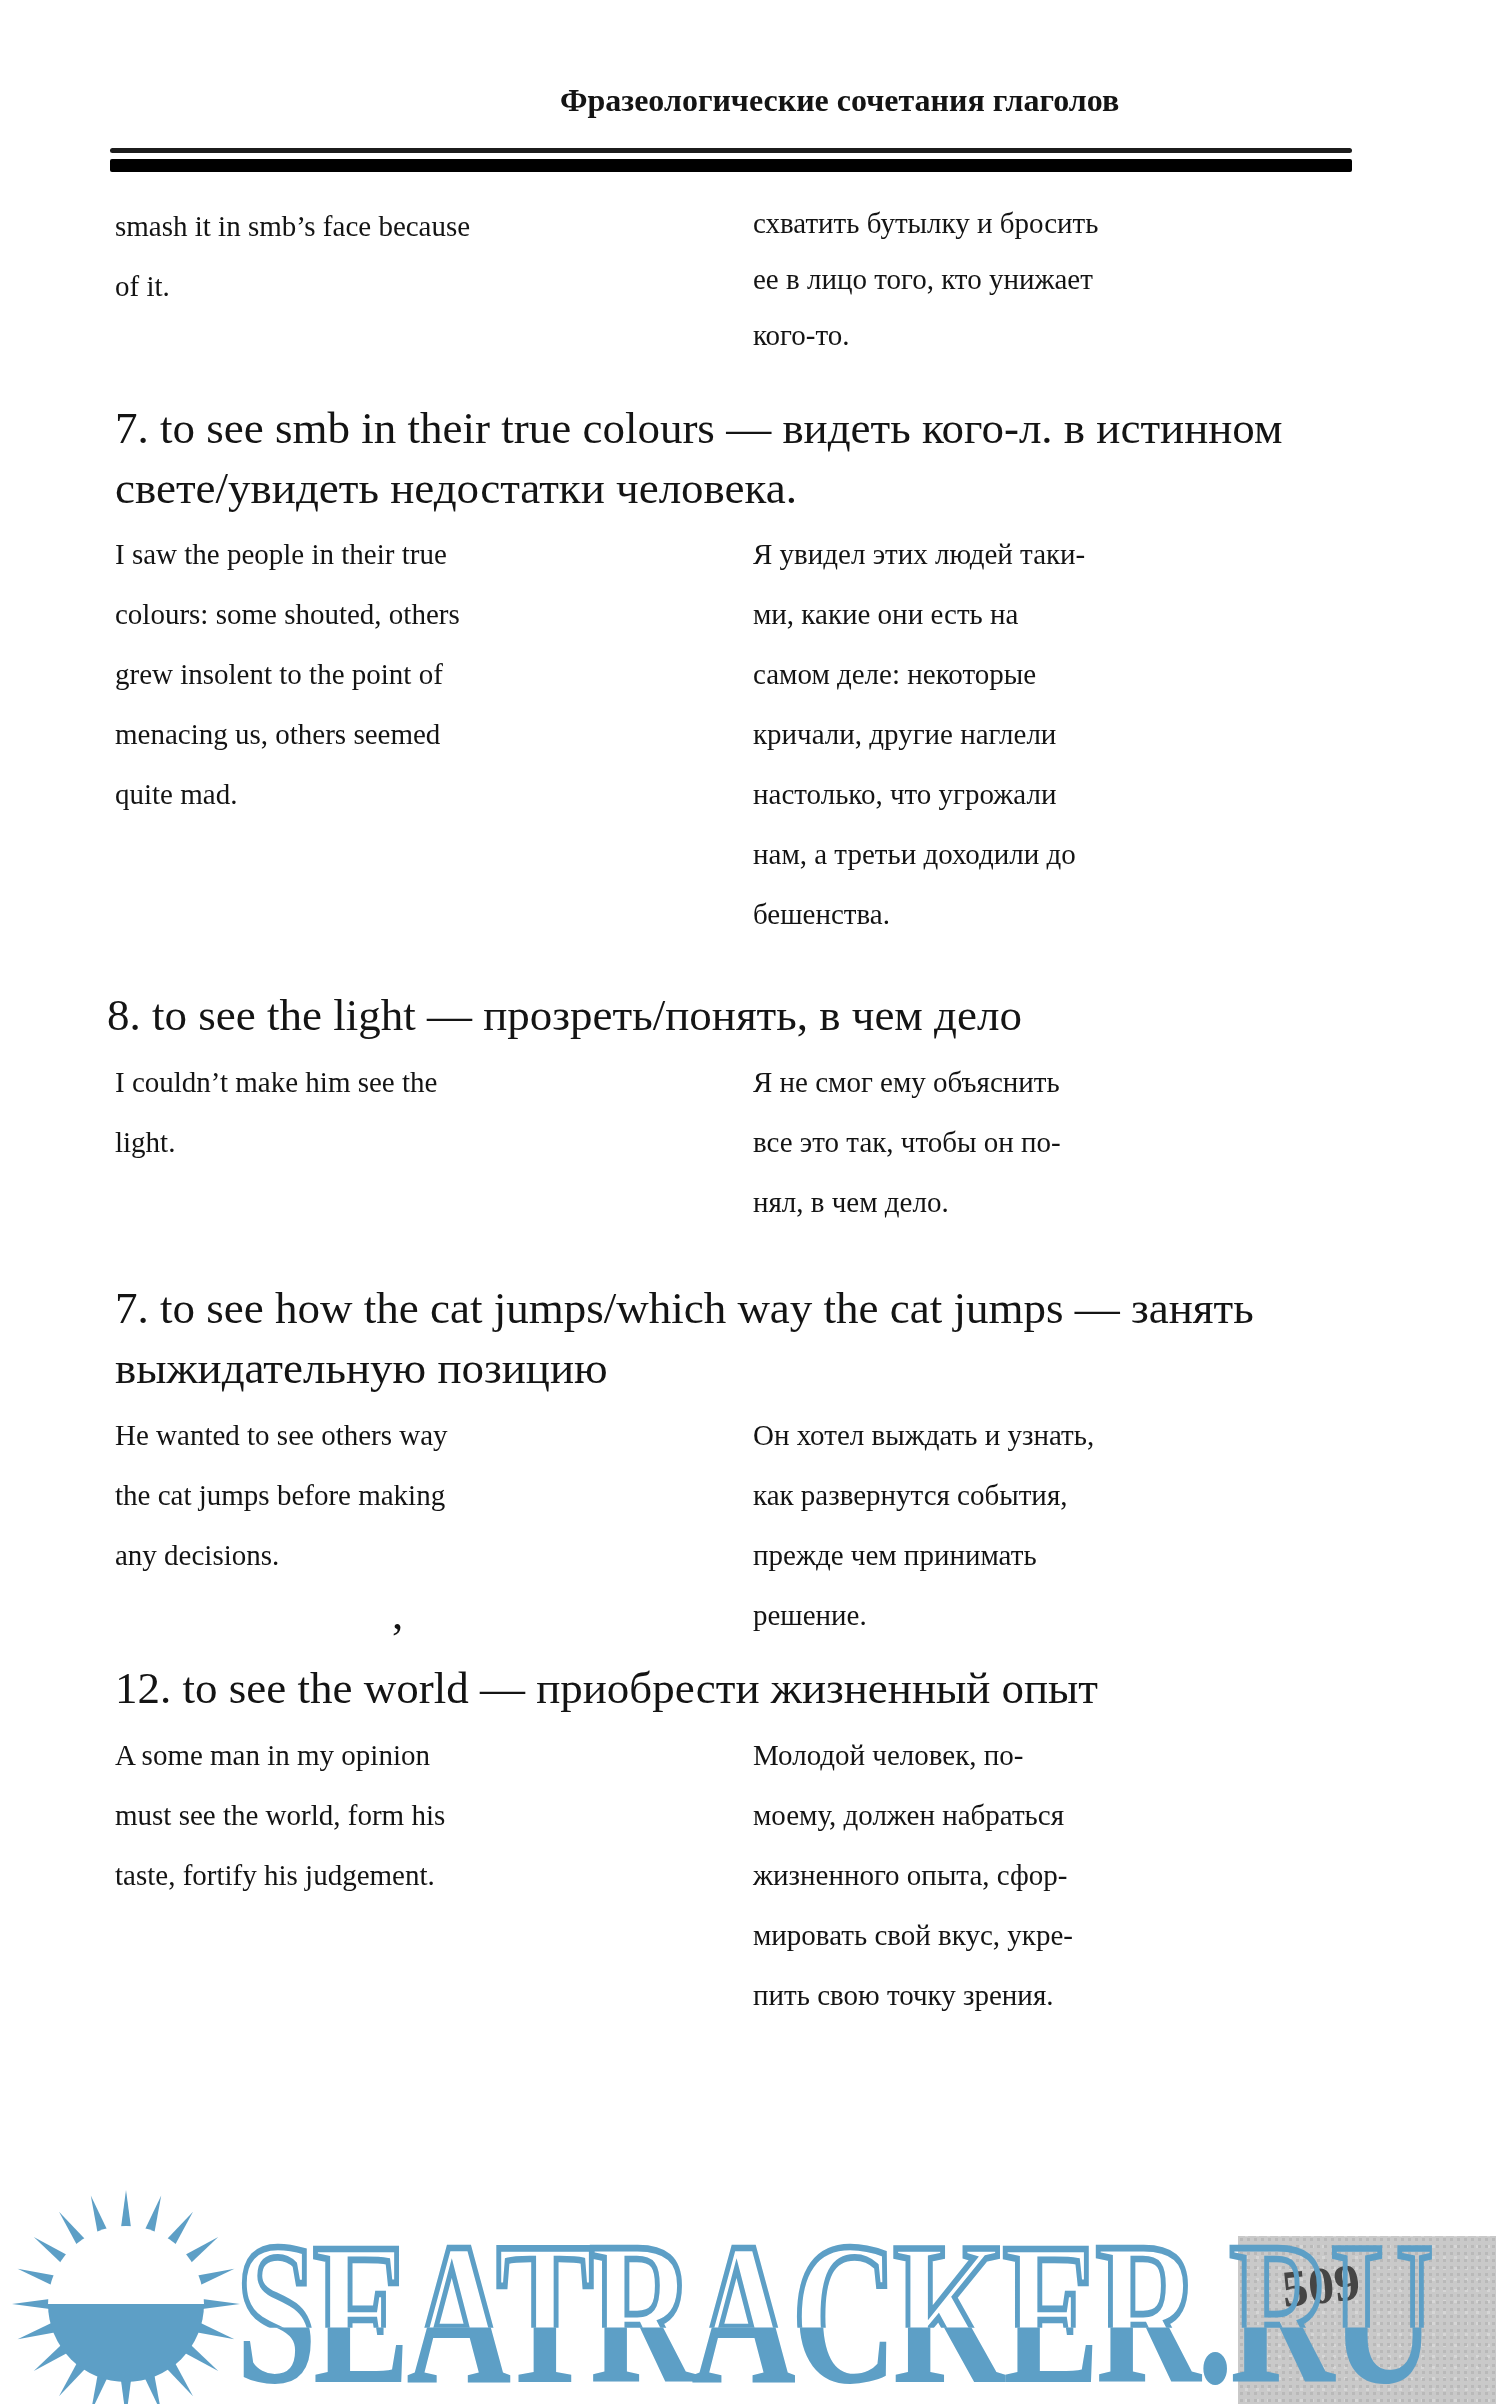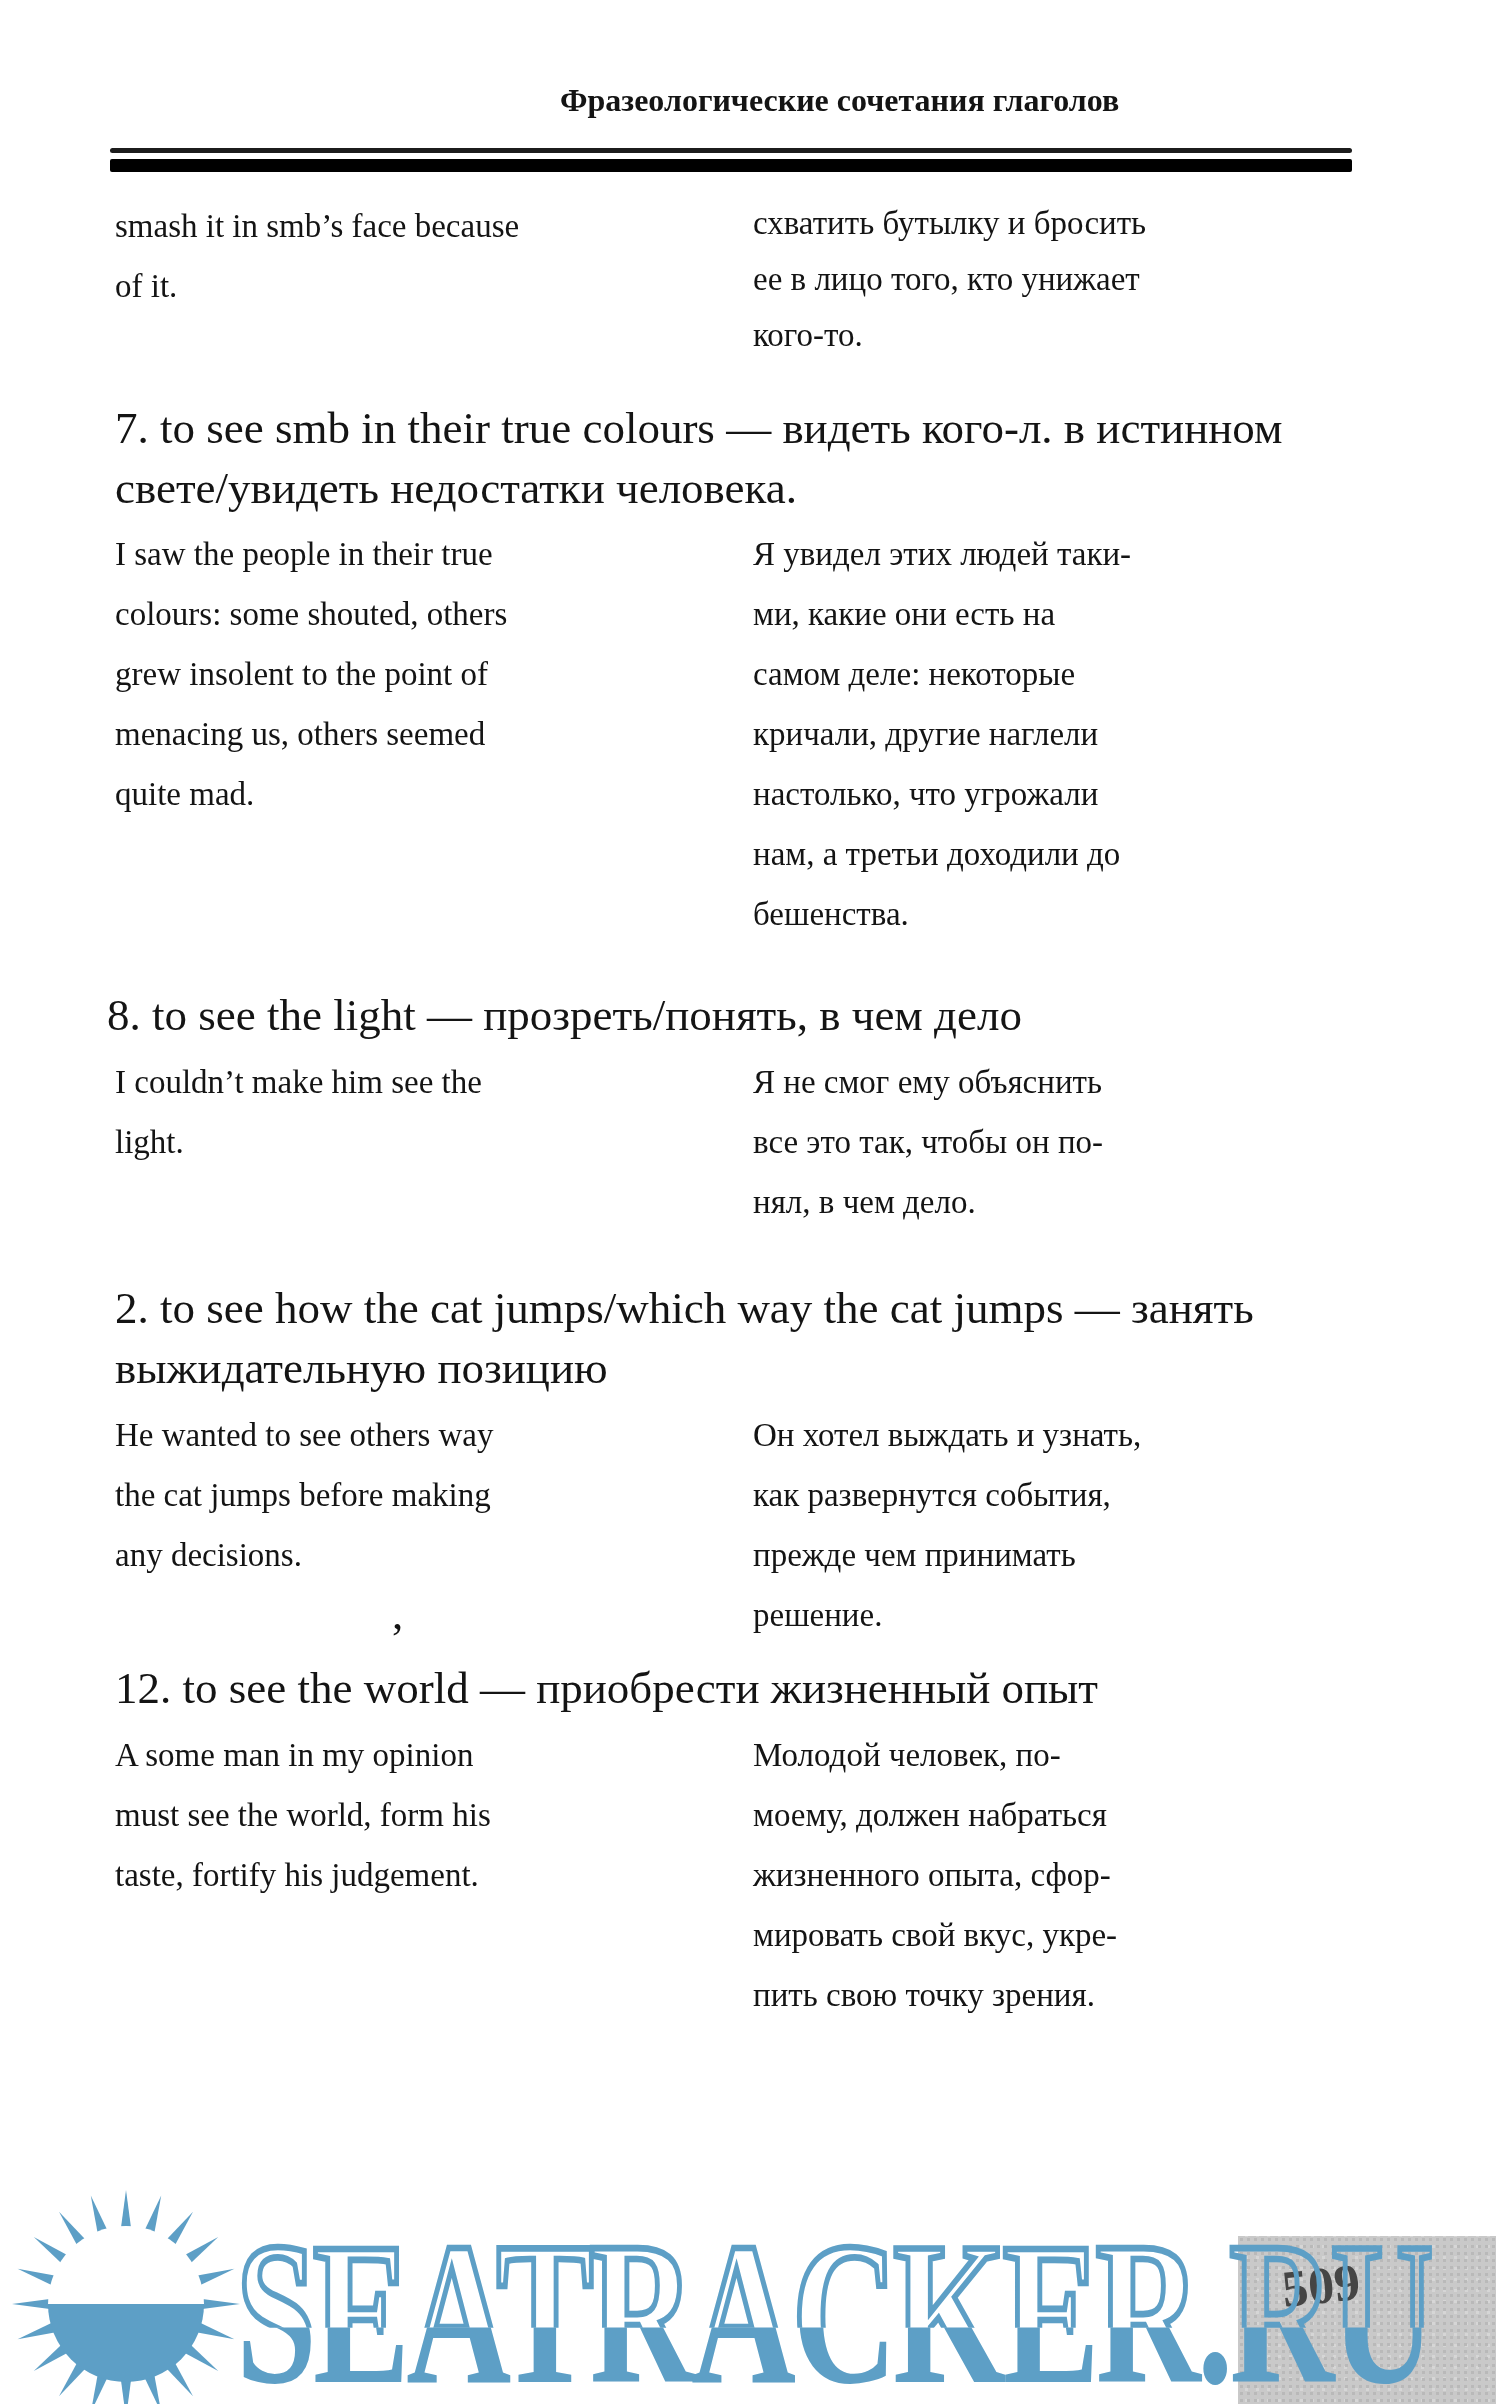--- a/index.html
+++ b/index.html
@@ -2,21 +2,21 @@
 <html><head>
 <meta charset="utf-8">
 <style>
   html,body{margin:0;padding:0}
   body{
     width:1496px;height:2404px;position:relative;overflow:hidden;
     background:#ffffff;color:#141414;
     font-family:"Liberation Serif",serif;
   }
   .abs{position:absolute}
-  .body-text{font-size:33px;line-height:60px;white-space:pre-line}
+  .body-text{font-size:29px;line-height:60px;white-space:pre-line}
   .entry-heading{font-size:45px;line-height:60px;font-weight:normal;white-space:pre-line}
   .page-title{font-size:32px;font-weight:bold;white-space:nowrap}
   .col-en{left:115px;width:630px}
   .col-ru{left:753px;width:620px}
   .rule-wrap{left:110px;width:1242px}
   .rule-thin{height:5px;background:#1c1c1c;border-radius:3px}
   .rule-thick{height:13px;background:#000;margin-top:6px;border-radius:2px}
   .stray-mark{font-size:45px;line-height:45px}
   
   .wm{
@@ -72,21 +72,21 @@
 нам, а третьи доходили до
 бешенства.</div>
 
 <div class="abs entry-heading" style="left:107px;top:985px;width:1280px">8. to see the light — прозреть/понять, в чем дело</div>
 <div class="abs body-text col-en" style="top:1052px">I couldn’t make him see the
 light.</div>
 <div class="abs body-text col-ru" style="top:1052px">Я не смог ему объяснить
 все это так, чтобы он по-
 нял, в чем дело.</div>
 
-<div class="abs entry-heading" style="left:115px;top:1278px;width:1300px">2. to see how the cat jumps/which way the cat jumps — занять
+<div class="abs entry-heading" style="left:115px;top:1278px;width:1300px">7. to see how the cat jumps/which way the cat jumps — занять
 выжидательную позицию</div>
 <div class="abs body-text col-en" style="top:1405px">He wanted to see others way
 the cat jumps before making
 any decisions.</div>
 <div class="abs stray-mark" style="left:392px;top:1592px">,</div>
 <div class="abs body-text col-ru" style="top:1405px">Он хотел выждать и узнать,
 как развернутся события,
 прежде чем принимать
 решение.</div>
 

